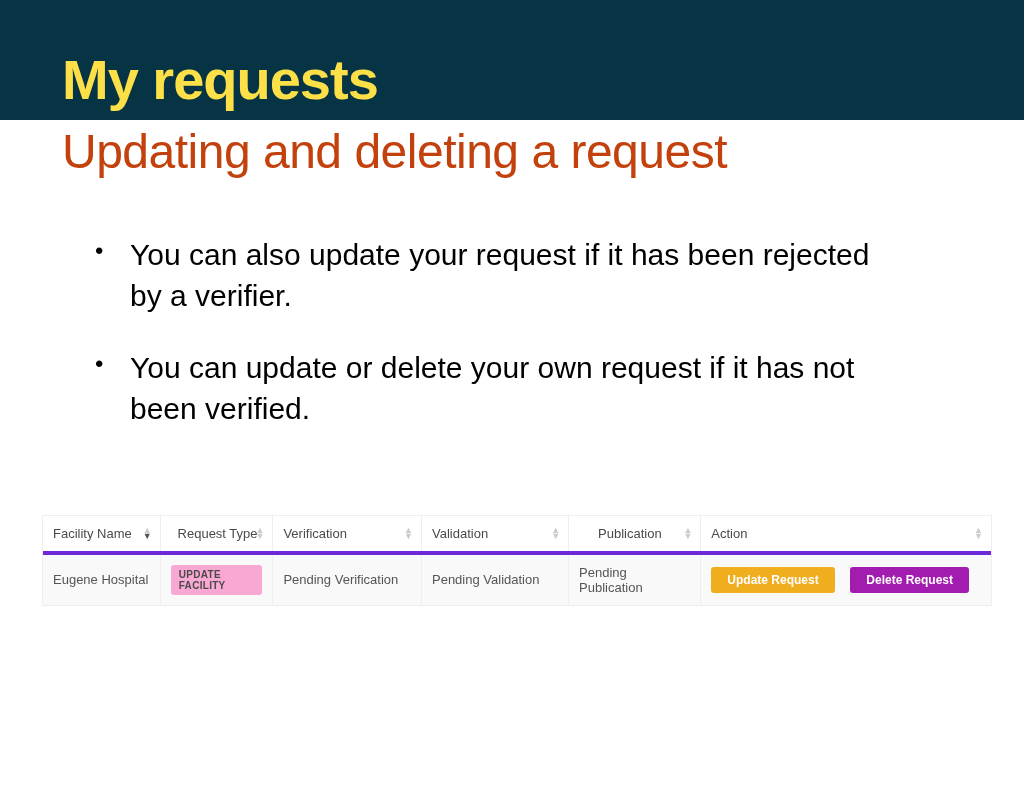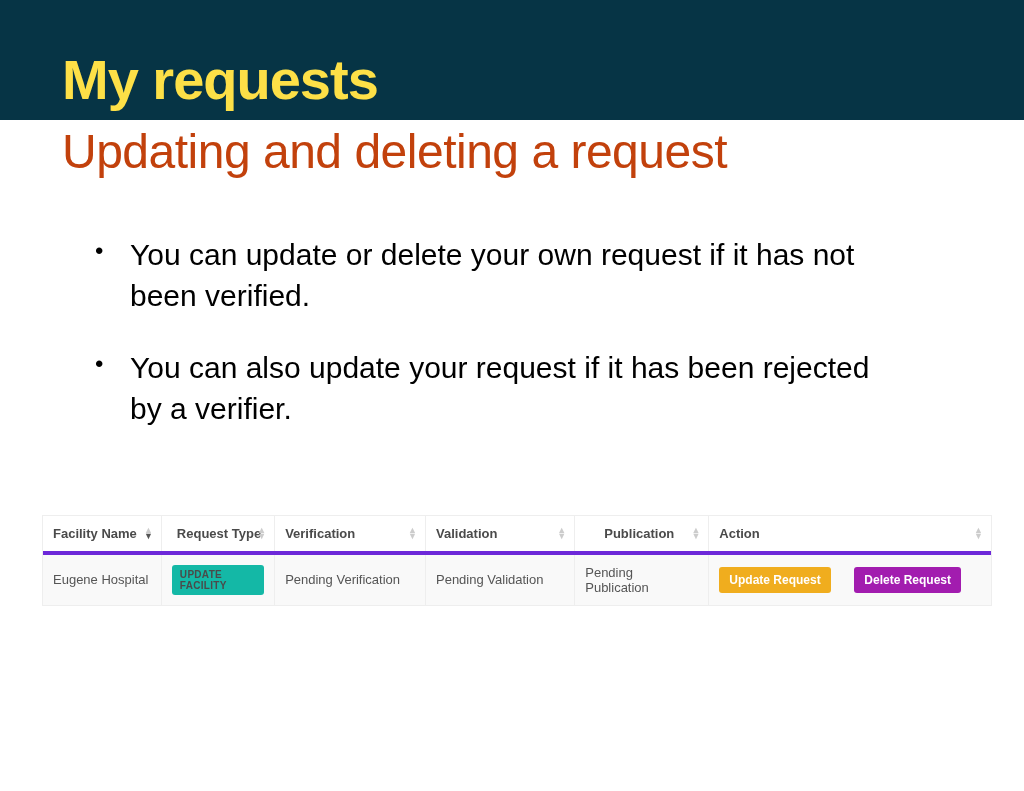--- a/index.html
+++ b/index.html
@@ -59,21 +59,21 @@
   table {
     width: 100%;
     border-collapse: collapse;
     font-size: 13px;
     color: #4a4a4a;
   }
   th {
     text-align: left;
     padding: 10px 8px 10px 10px;
     border-right: 1px solid #eee;
-    font-weight: bold;
+    font-weight: normal;
     color: #4a4a4a;
     position: relative;
     font-size: 13px;
   }
   th:last-child { border-right: none; }
   .sort-icon {
     position: absolute;
     right: 8px;
     top: 50%;
     transform: translateY(-50%);
@@ -88,36 +88,36 @@
     padding: 10px 10px;
     border-top: 4px solid #6d28d9;
     border-right: 1px solid #eee;
     vertical-align: middle;
     color: #555;
   }
   td:last-child { border-right: none; }
   tbody tr:first-child td { background: #f9f9f9; }
   .badge {
     display: inline-block;
-    background: #14b8a6;
+    background: #f9a8d4;
     color: #4a4a4a;
     font-size: 10px;
     font-weight: bold;
     padding: 4px 8px;
     border-radius: 3px;
     letter-spacing: 0.3px;
   }
   .btn {
     display: inline-block;
     color: #fff;
     font-size: 12px;
     font-weight: 600;
-    padding: 6px 10px;
+    padding: 6px 16px;
     border-radius: 3px;
-    margin-right: 20px;
+    margin-right: 12px;
     white-space: nowrap;
   }
   .btn-orange { background: #f0ad1e; }
   .btn-red { background: #a21caf; }
   td.action-cell { white-space: nowrap; }
   .col-facility{ width:130px;}
   .col-type{ width:120px;text-align:center;}
   .col-verif{ width:165px;}
   .col-valid{ width:165px;}
   .col-pub{ width:140px;padding-left:29px;}
@@ -125,22 +125,22 @@
 </head>
 <body>
 
 <div class="header">
   <h1>My requests</h1>
 </div>
 
 <div class="subtitle">Updating and deleting a request</div>
 
 <ul class="bullets">
+  <li>You can also update your request if it has been rejected by a verifier.</li>
   <li>You can update or delete your own request if it has not been verified.</li>
-  <li>You can also update your request if it has been rejected by a verifier.</li>
 </ul>
 
 <div class="table-wrap">
 <table>
   <thead>
     <tr>
       <th class="col-facility">
         <span>Facility Name</span>
         <span class="sort-icon active-desc">
               <span>▲</span>

